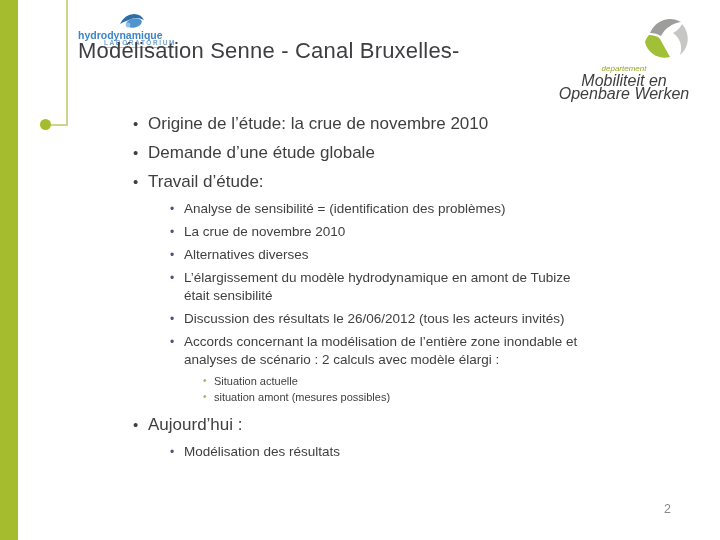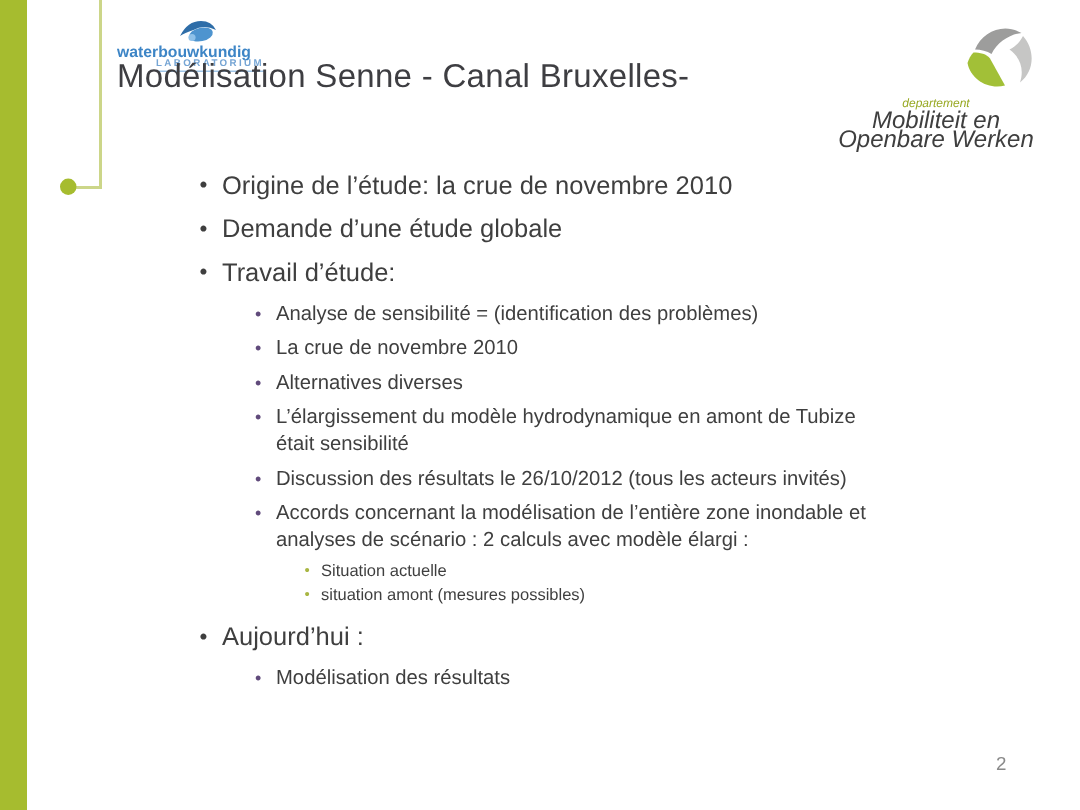--- a/index.html
+++ b/index.html
@@ -57,21 +57,21 @@
 <div class="dot"></div>
 
 <div class="wl-logo">
   <span class="wl-icon">
     <svg width="28" height="20" viewBox="0 0 28 20">
       <path d="M2 12 Q7 2 16 2 Q23 2 26 8 Q18 4 11 8 Q5 10 2 12 Z" fill="#2e6da8"></path>
       <ellipse cx="16" cy="11" rx="8" ry="4.5" fill="#4e94cf" transform="rotate(-12 16 11)"></ellipse>
       <circle cx="10" cy="13" r="2.4" fill="#8fc1e9"></circle>
     </svg>
   </span>
-  <span class="wl-line1">waterbouwkundig</span>
+  <span class="wl-line1">hydrodynamique</span>
   <span class="wl-line2">LABORATORIUM</span>
 </div>
 
 <div class="title">
   <span>Modélisation Senne - Canal Bruxelles-</span>
 </div>
 
 <div class="mow-logo">
   <span class="mow-pin">
     <svg width="52" height="46" viewBox="0 0 52 46">
@@ -115,21 +115,21 @@
       </li>
     <li class="l2">
         <span class="b">•</span>
         <span class="t">
           <span>L’élargissement du modèle hydrodynamique en amont de Tubize</span>
           <span>était sensibilité</span>
         </span>
       </li>
     <li class="l2">
         <span class="b">•</span>
-        <span class="t">Discussion des résultats le 26/10/2012 (tous les acteurs invités)</span>
+        <span class="t">Discussion des résultats le 26/06/2012 (tous les acteurs invités)</span>
       </li>
     <li class="l2">
         <span class="b">•</span>
         <span class="t">
           <span>Accords concernant la modélisation de l’entière zone inondable et</span>
           <span>analyses de scénario : 2 calculs avec modèle élargi :</span>
         </span>
       </li>
     <li class="l3">
         <span class="b">•</span>

